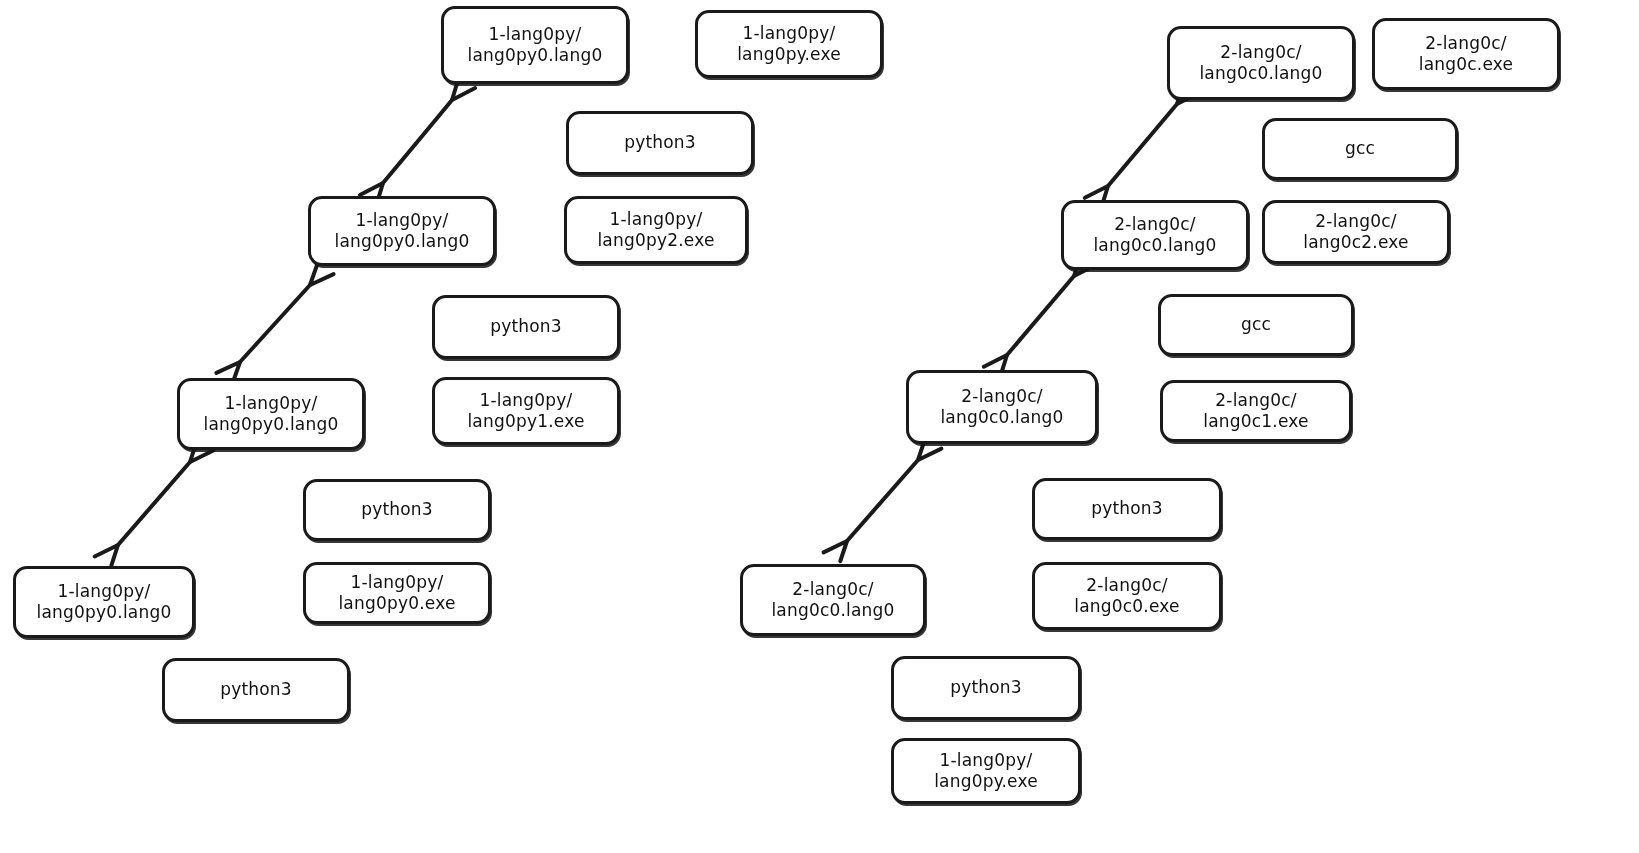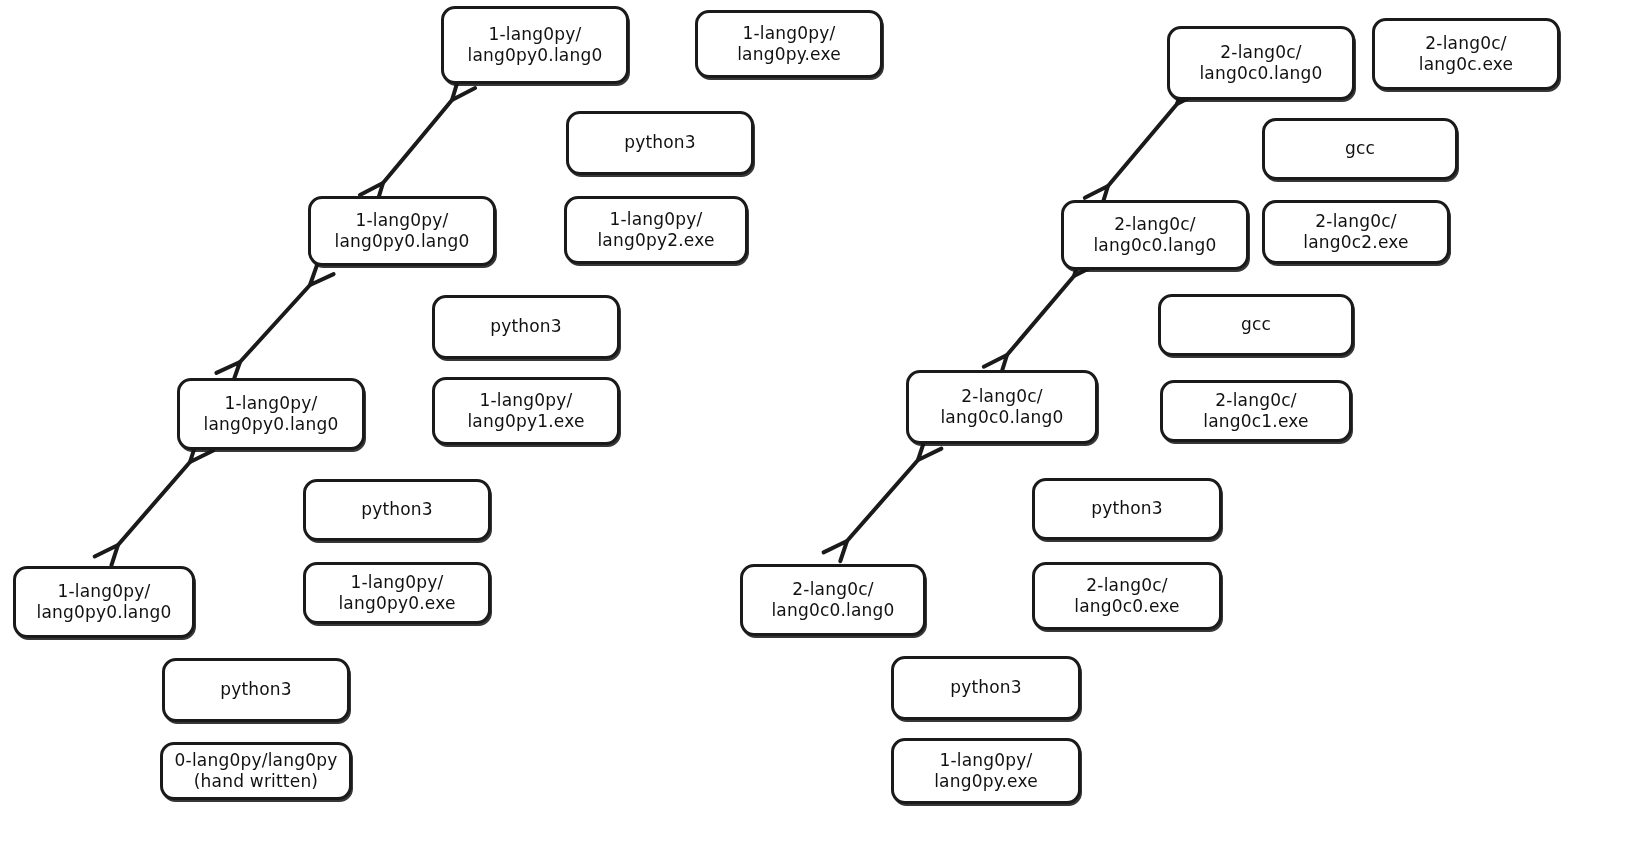--- a/index.html
+++ b/index.html
@@ -92,22 +92,20 @@
     <div class="node" style="left: 432px; top: 377px; width: 188px; height: 68px;">1-lang0py/
 lang0py1.exe</div>
     <div class="node" style="left: 177px; top: 378px; width: 188px; height: 72px;">1-lang0py/
 lang0py0.lang0</div>
     <div class="node" style="left: 303px; top: 479px; width: 188px; height: 62px;">python3</div>
     <div class="node" style="left: 303px; top: 562px; width: 188px; height: 62px;">1-lang0py/
 lang0py0.exe</div>
     <div class="node" style="left: 13px; top: 566px; width: 182px; height: 72px;">1-lang0py/
 lang0py0.lang0</div>
     <div class="node" style="left: 162px; top: 658px; width: 188px; height: 64px;">python3</div>
-    <div class="node" style="left: 160px; top: 742px; width: 192px; height: 58px;">0-lang0py/lang0py
-(hand written)</div>
     <div class="node" style="left: 1167px; top: 26px; width: 188px; height: 74px;">2-lang0c/
 lang0c0.lang0</div>
     <div class="node" style="left: 1372px; top: 18px; width: 188px; height: 72px;">2-lang0c/
 lang0c.exe</div>
     <div class="node" style="left: 1262px; top: 118px; width: 196px; height: 62px;">gcc</div>
     <div class="node" style="left: 1262px; top: 200px; width: 188px; height: 64px;">2-lang0c/
 lang0c2.exe</div>
     <div class="node" style="left: 1061px; top: 200px; width: 188px; height: 70px;">2-lang0c/
 lang0c0.lang0</div>
     <div class="node" style="left: 1158px; top: 294px; width: 196px; height: 62px;">gcc</div>

